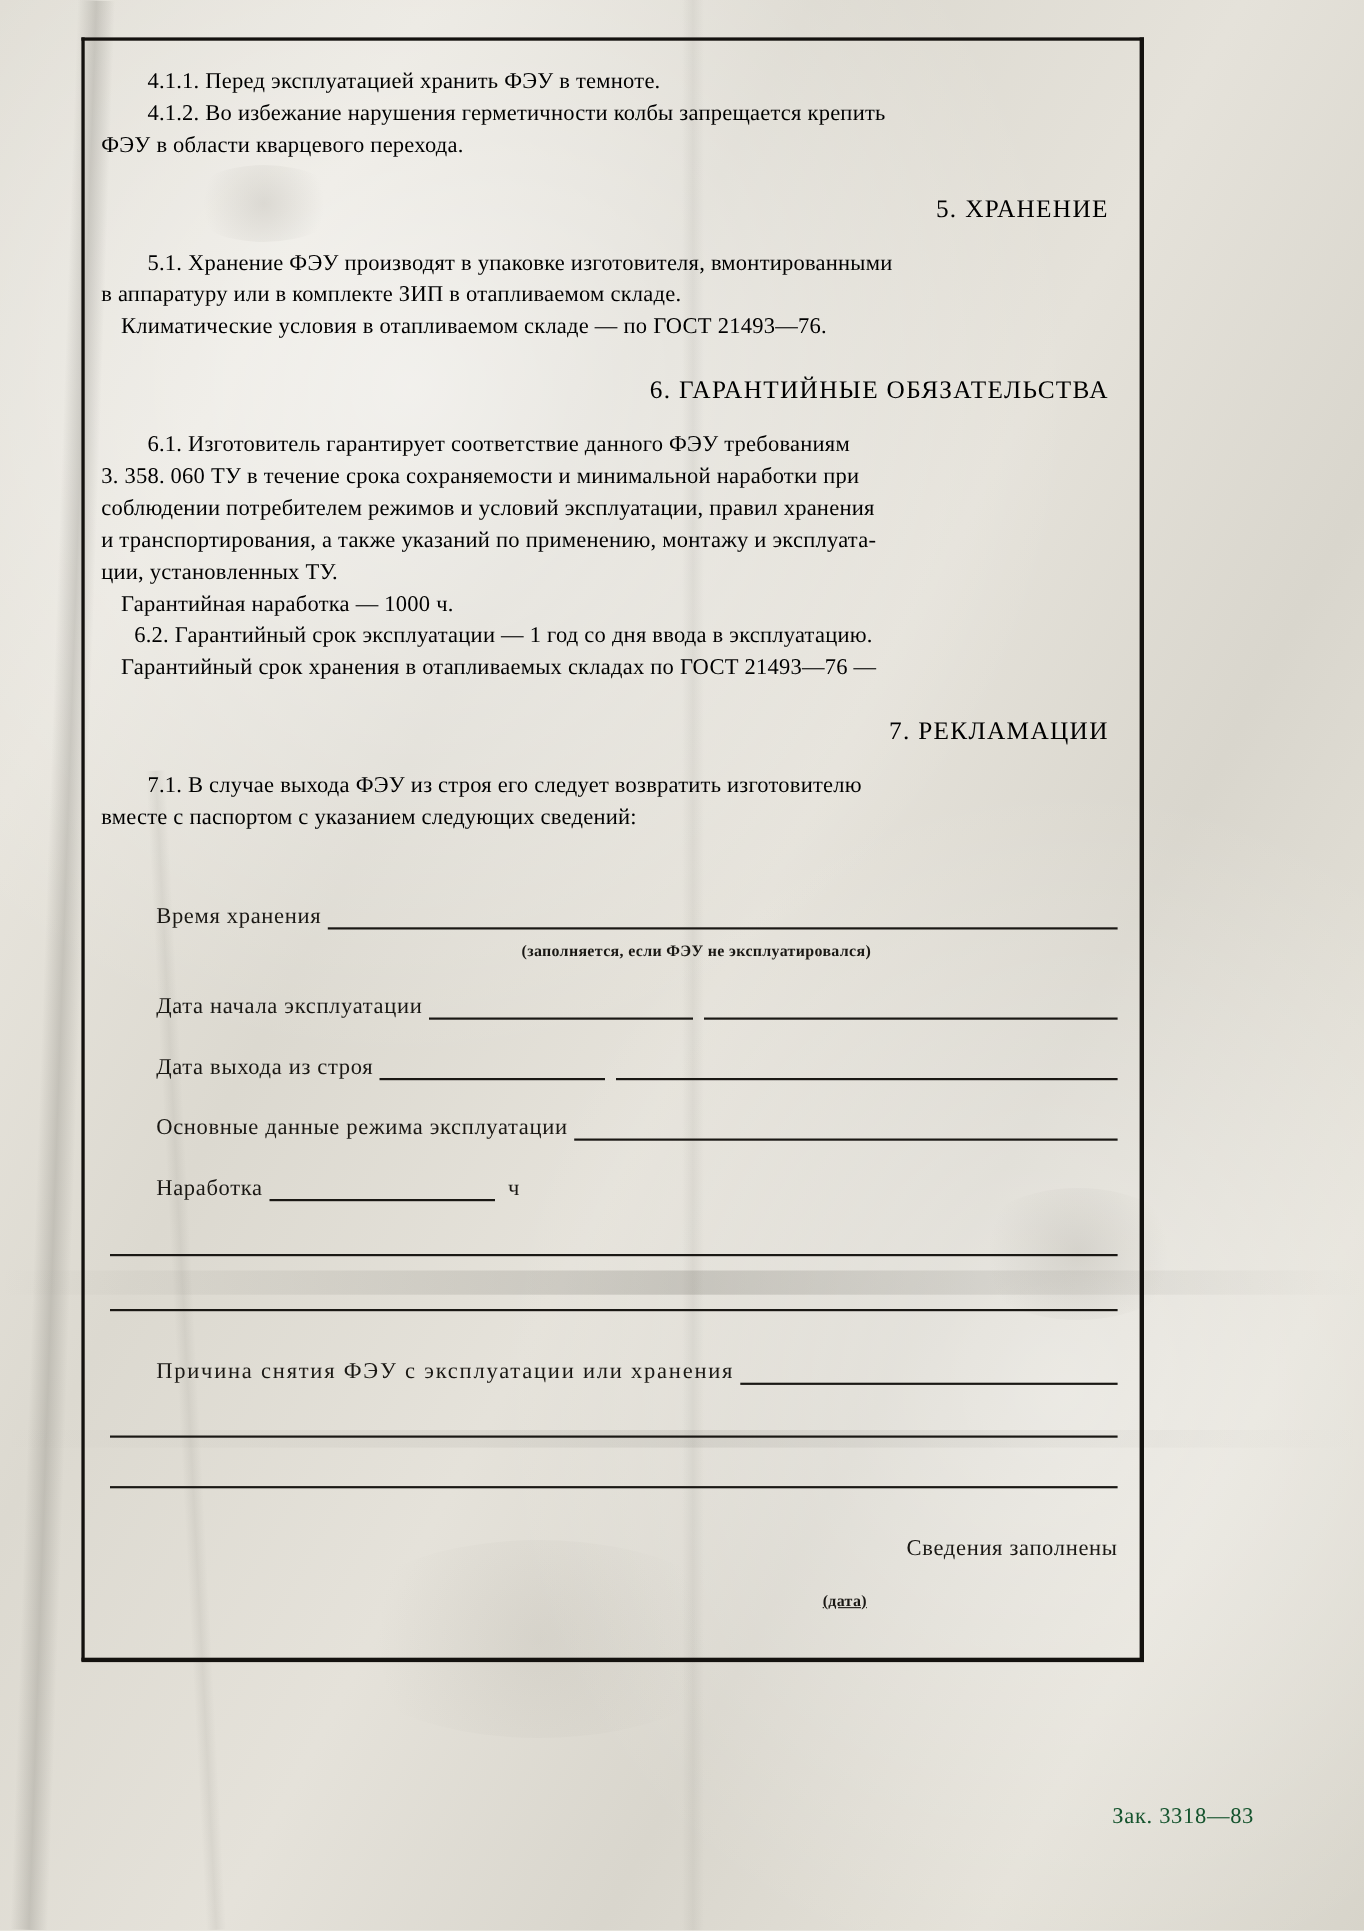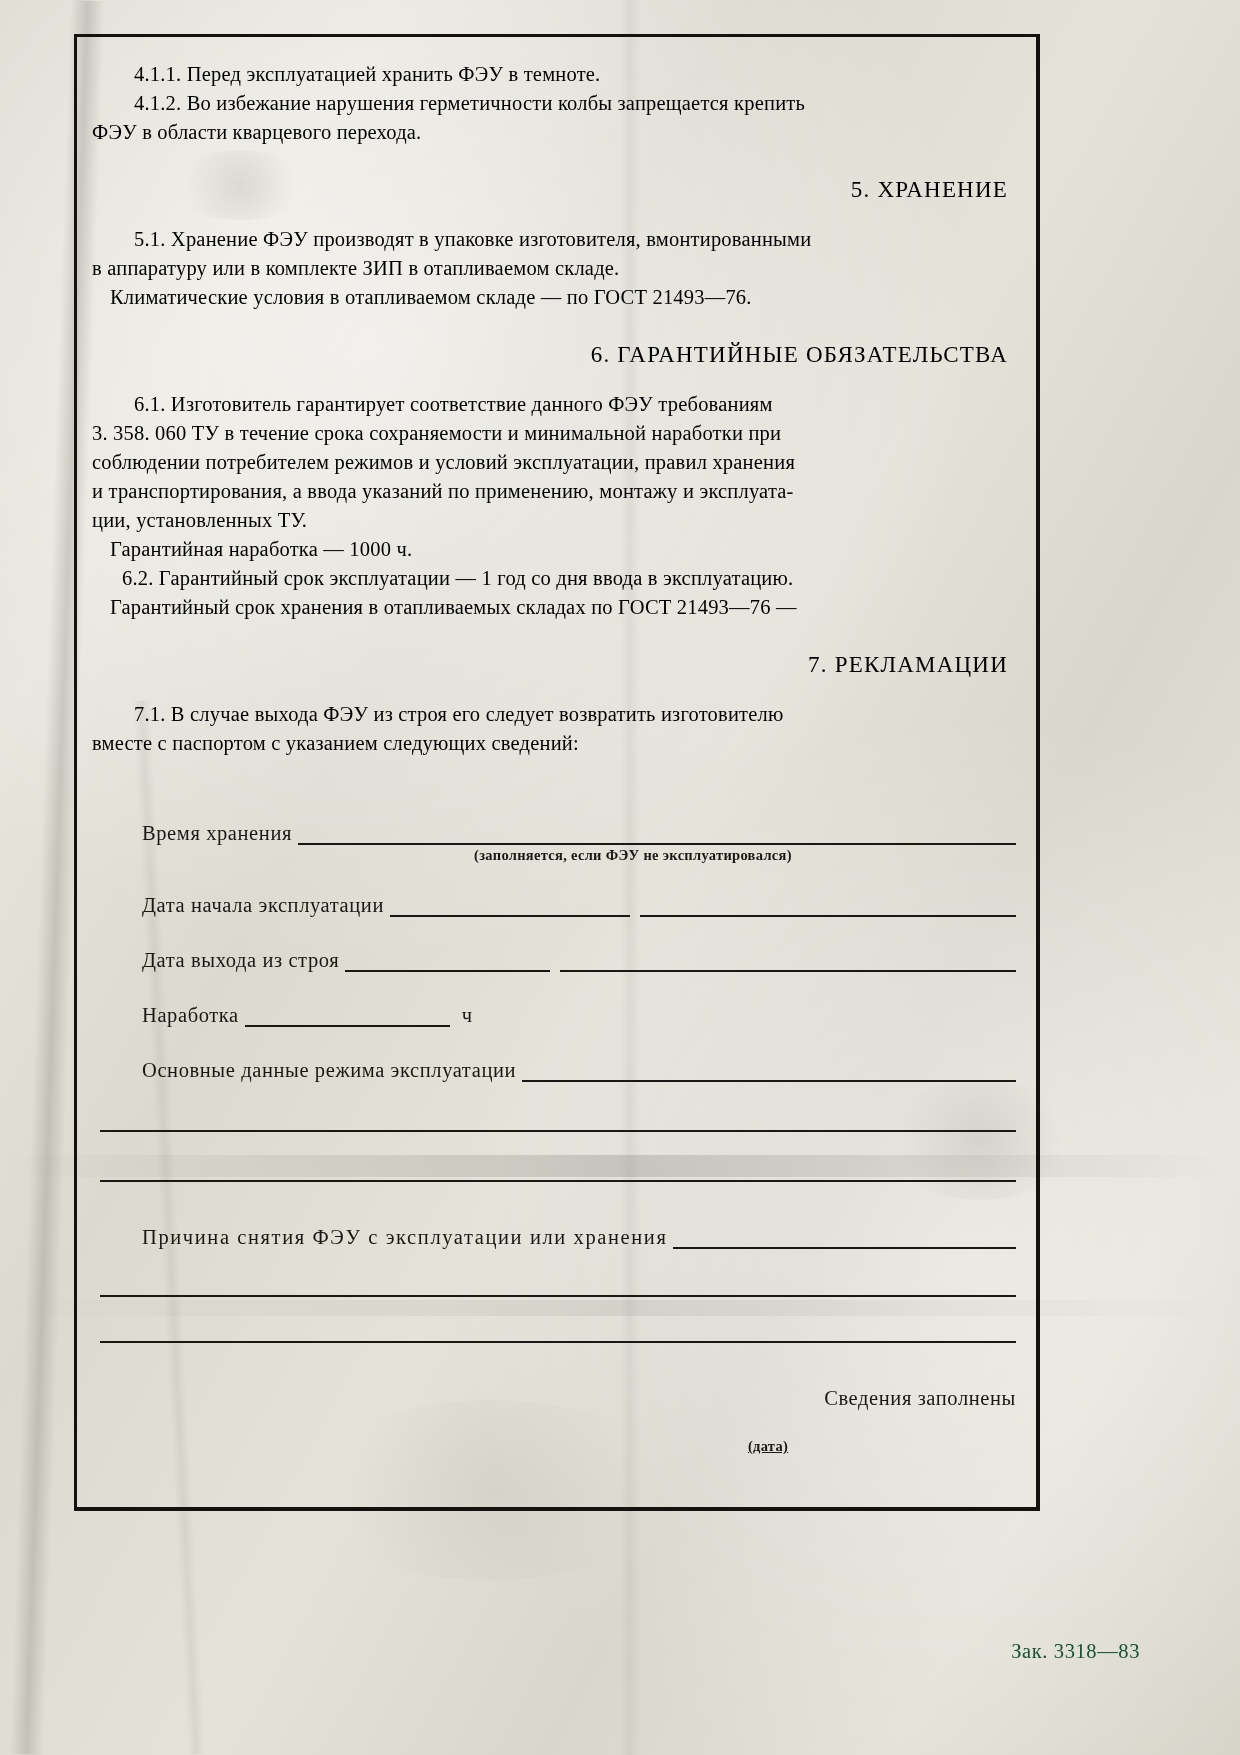--- a/index.html
+++ b/index.html
@@ -182,68 +182,68 @@
   <p class="para tight">в аппаратуру или в комплекте ЗИП в отапливаемом складе.</p>
   <p class="para tight" style="text-indent:18px;">Климатические условия в отапливаемом складе — по ГОСТ 21493—76.</p>
 
   <div class="sp-30"></div>
   <h2 class="heading">6.  ГАРАНТИЙНЫЕ ОБЯЗАТЕЛЬСТВА</h2>
   <div class="sp-22"></div>
 
   <p class="para indent tight">6.1. Изготовитель   гарантирует   соответствие   данного   ФЭУ   требованиям</p>
   <p class="para tight">3. 358. 060 ТУ в течение срока сохраняемости и минимальной наработки при</p>
   <p class="para tight">соблюдении потребителем режимов и условий эксплуатации, правил хранения</p>
-  <p class="para tight">и транспортирования, а ввода указаний по применению, монтажу и эксплуата-</p>
+  <p class="para tight">и транспортирования, а также указаний по применению, монтажу и эксплуата-</p>
   <p class="para tight">ции, установленных ТУ.</p>
   <p class="para tight" style="text-indent:18px;">Гарантийная наработка — 1000 ч.</p>
   <p class="para tight" style="text-indent:30px;">6.2. Гарантийный срок эксплуатации — 1 год со дня ввода в эксплуатацию.</p>
   <p class="para tight" style="text-indent:18px;">Гарантийный срок хранения в отапливаемых складах по ГОСТ 21493—76 —</p>
 
   <div class="sp-30"></div>
   <h2 class="heading">7.  РЕКЛАМАЦИИ</h2>
   <div class="sp-22"></div>
 
   <p class="para indent tight">7.1. В случае выхода ФЭУ из строя его следует возвратить изготовителю</p>
   <p class="para tight">вместе с паспортом с указанием следующих сведений:</p>
 </div>
 
 <div class="form" style="top:822px;">
 
   <div class="form-row">
     <span class="flabel">Время хранения</span>
     <span class="rule"></span>
   </div>
-  <div class="hint" style="margin-top:2px; margin-left:150px;">(заполняется, если ФЭУ не эксплуатировался)</div>
+  <div class="hint" style="margin-top:12px; margin-left:150px;">(заполняется, если ФЭУ не эксплуатировался)</div>
 
   <div class="sp-16"></div>
 
   <div class="form-row" style="margin-top:14px;">
     <span class="flabel">Дата начала эксплуатации</span>
     <span class="rule fixed-240"></span>
     <span class="rule gap"></span>
   </div>
 
   <div class="form-row" style="margin-top:32px;">
     <span class="flabel">Дата выхода из строя</span>
     <span class="rule fixed-205"></span>
     <span class="rule gap"></span>
+  </div>
+
+  <div class="form-row" style="margin-top:32px;">
+    <span class="flabel">Основные данные режима эксплуатации</span>
+    <span class="rule"></span>
   </div>
 
   <div class="form-row" style="margin-top:32px;">
     <span class="flabel">Наработка</span>
     <span class="rule fixed-205"></span>
     <span class="unit">ч</span>
     <span style="flex:1 1 auto;"></span>
   </div>
 
-  <div class="form-row" style="margin-top:32px;">
-    <span class="flabel">Основные данные режима эксплуатации</span>
-    <span class="rule"></span>
-  </div>
-
   <div class="fullrule" style="margin-top:48px;"></div>
   <div class="fullrule" style="margin-top:48px;"></div>
 
   <div class="form-row" style="margin-top:44px;">
     <span class="flabel wide">Причина  снятия  ФЭУ  с  эксплуатации  или  хранения</span>
     <span class="rule"></span>
   </div>
 
   <div class="fullrule" style="margin-top:46px;"></div>
   <div class="fullrule" style="margin-top:44px;"></div>

